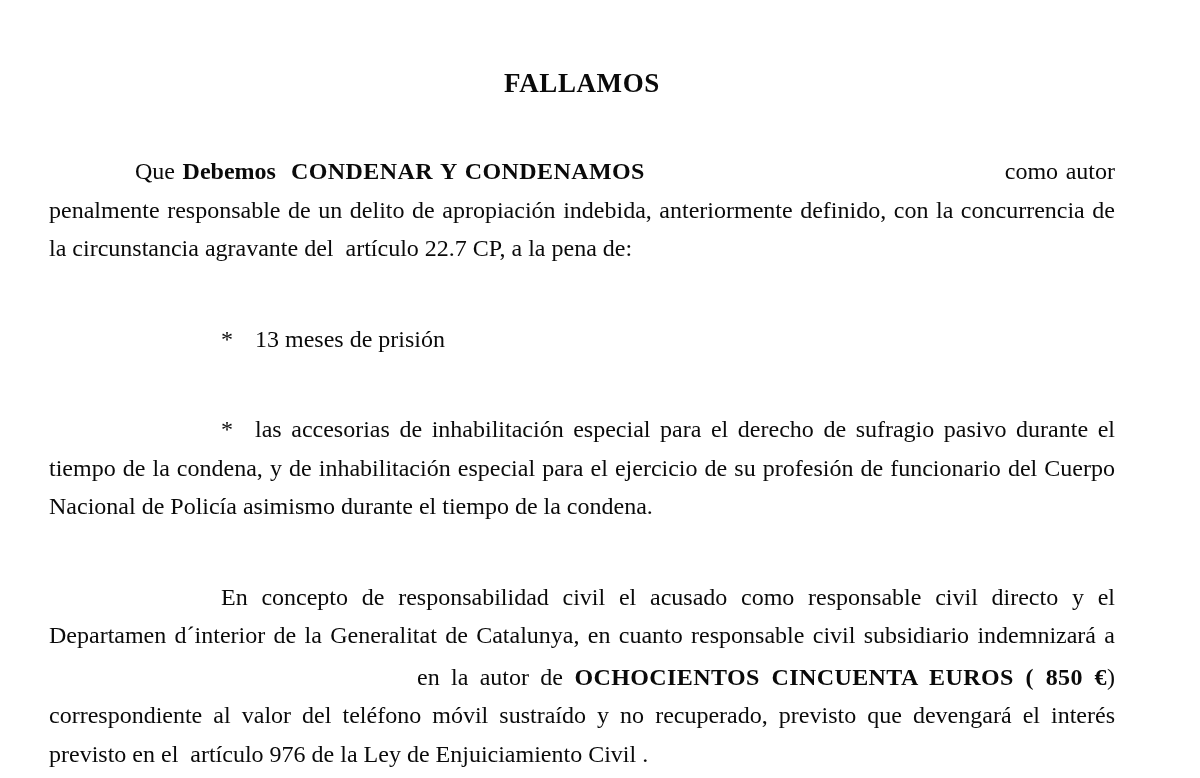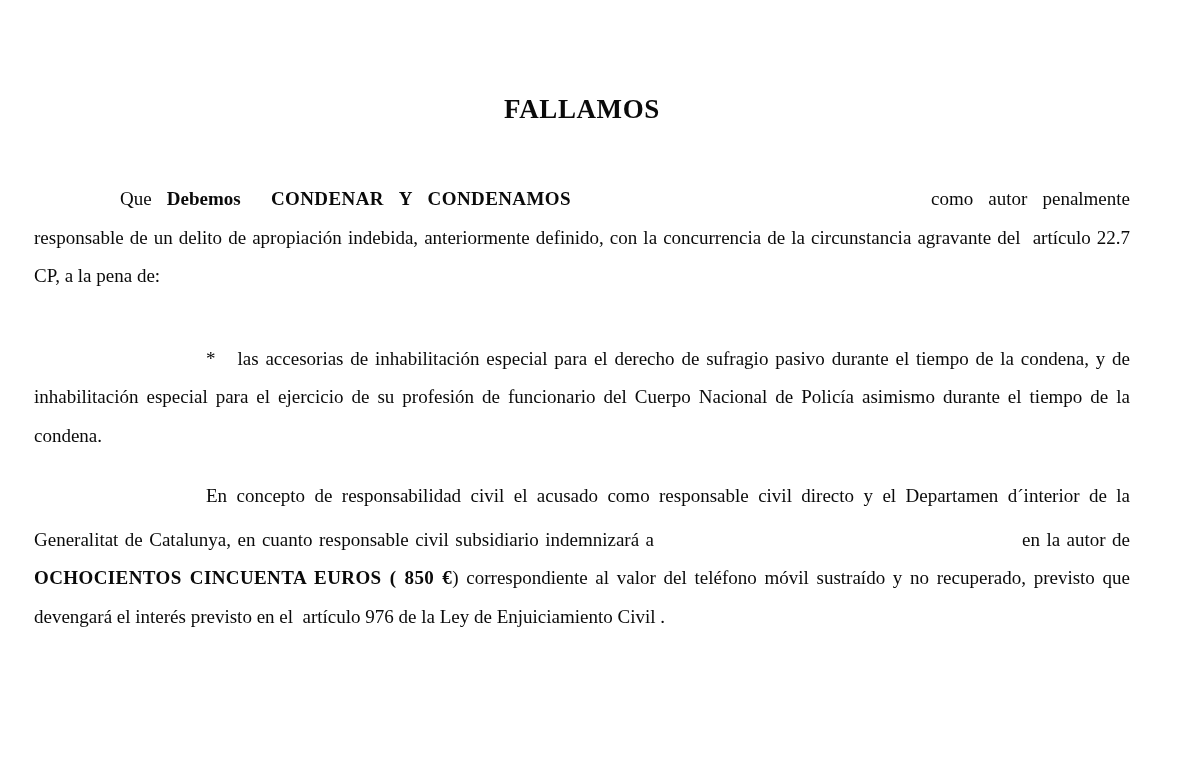--- a/index.html
+++ b/index.html
@@ -32,30 +32,30 @@
     top: 0;
     width: 1096px;
   }
 
   .heading {
     text-align: center;
     font-weight: bold;
     font-size: 27px;
     letter-spacing: 0.6px;
     margin: 0;
-    padding-top: 96px;
+    padding-top: 70px;
     line-height: 1.0;
   }
 
   .para {
     text-align: justify;
     text-justify: inter-word;
-    font-size: 19px;
+    font-size: 24px;
     line-height: 38.5px;
-    margin: 0;
+    margin: 15px;
     hyphens: none;
   }
 
   .para.lead {
     margin-top: 26px;
   }
 
   .indent-sentence {
     display: inline-block;
     width: 86px;
@@ -129,20 +129,23 @@
 
     <p class="para lead">
       <span class="indent-sentence"></span><span>Que</span>
       <b>Debemos</b>
       &nbsp;<span class="caps-bold">CONDENAR Y CONDENAMOS</span><span class="redaction redact-name-1"></span><span>como autor penalmente responsable de un delito de apropiación indebida, anteriormente definido, con la concurrencia de la circunstancia agravante del</span>
       &nbsp;<span>artículo 22.7 CP</span><span>, a la pena de:</span>
     </p>
 
     <div class="block-gap"></div>
 
+    <p class="para">
+      <span class="indent-bullet"></span><span class="bullet-star">*</span><span class="bullet-gap"></span><span>13 meses de prisión</span>
+    </p>
 
     <div class="block-gap"></div>
 
     <p class="para">
       <span class="indent-bullet"></span><span class="bullet-star">*</span><span class="bullet-gap"></span><span>las accesorias de inhabilitación especial para el derecho de sufragio pasivo durante el tiempo de la condena, y de inhabilitación especial para el ejercicio de su profesión de funcionario del Cuerpo Nacional de Policía asimismo durante el tiempo de la condena.</span>
     </p>
 
     <div class="block-gap"></div>
 
     <p class="para">

